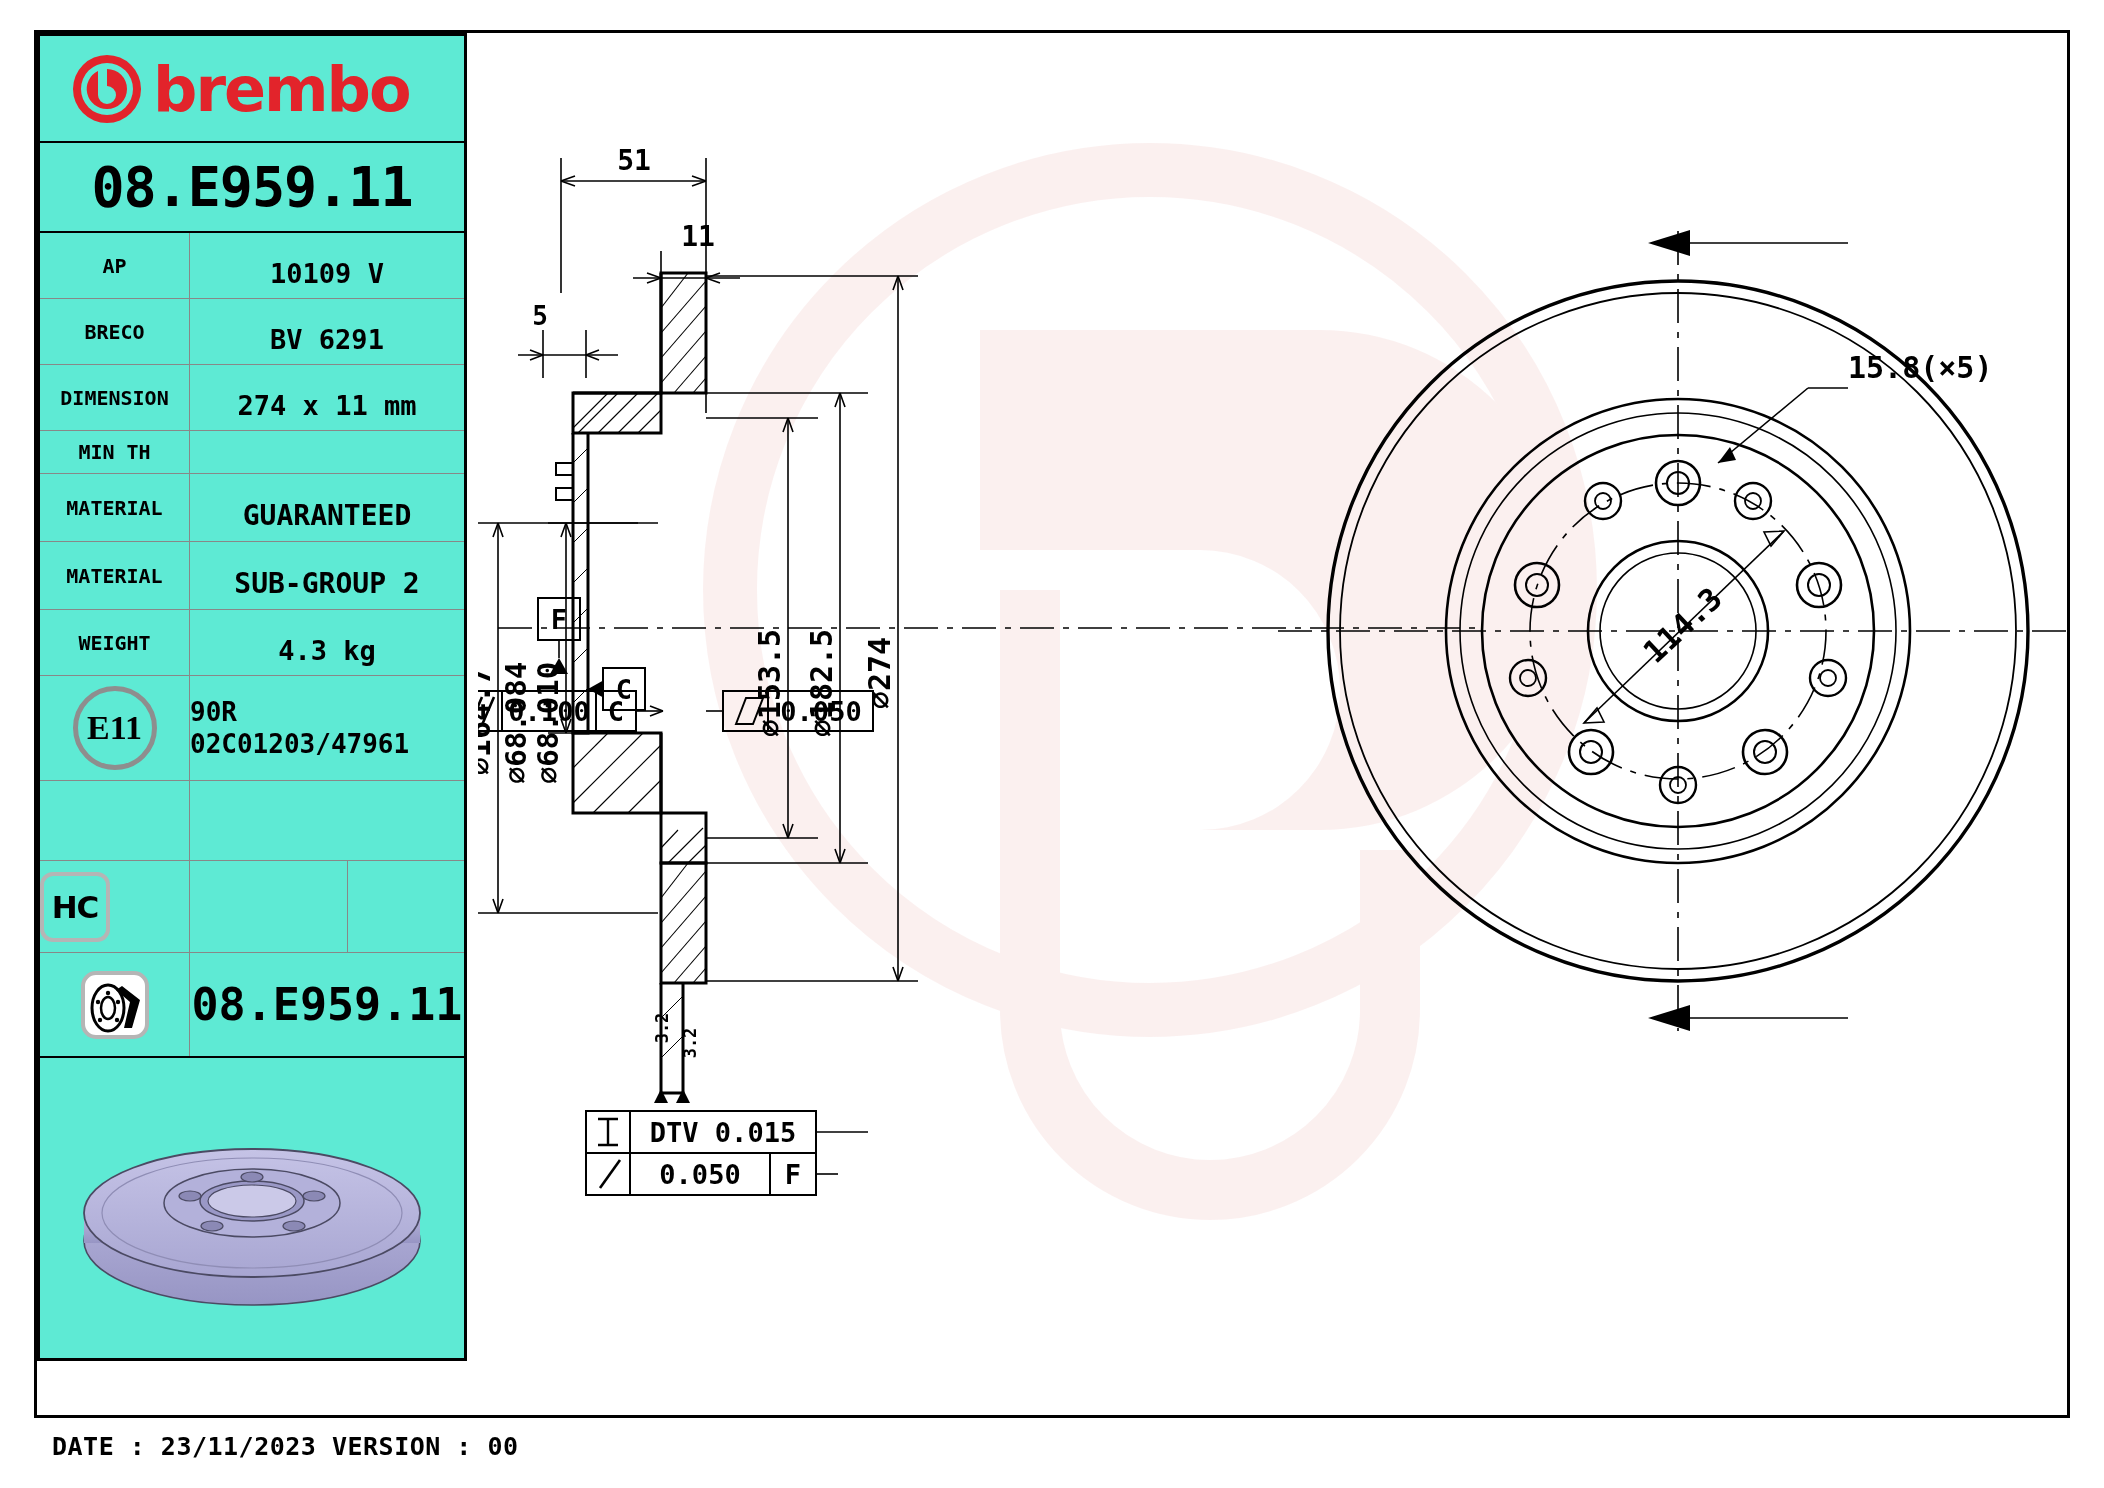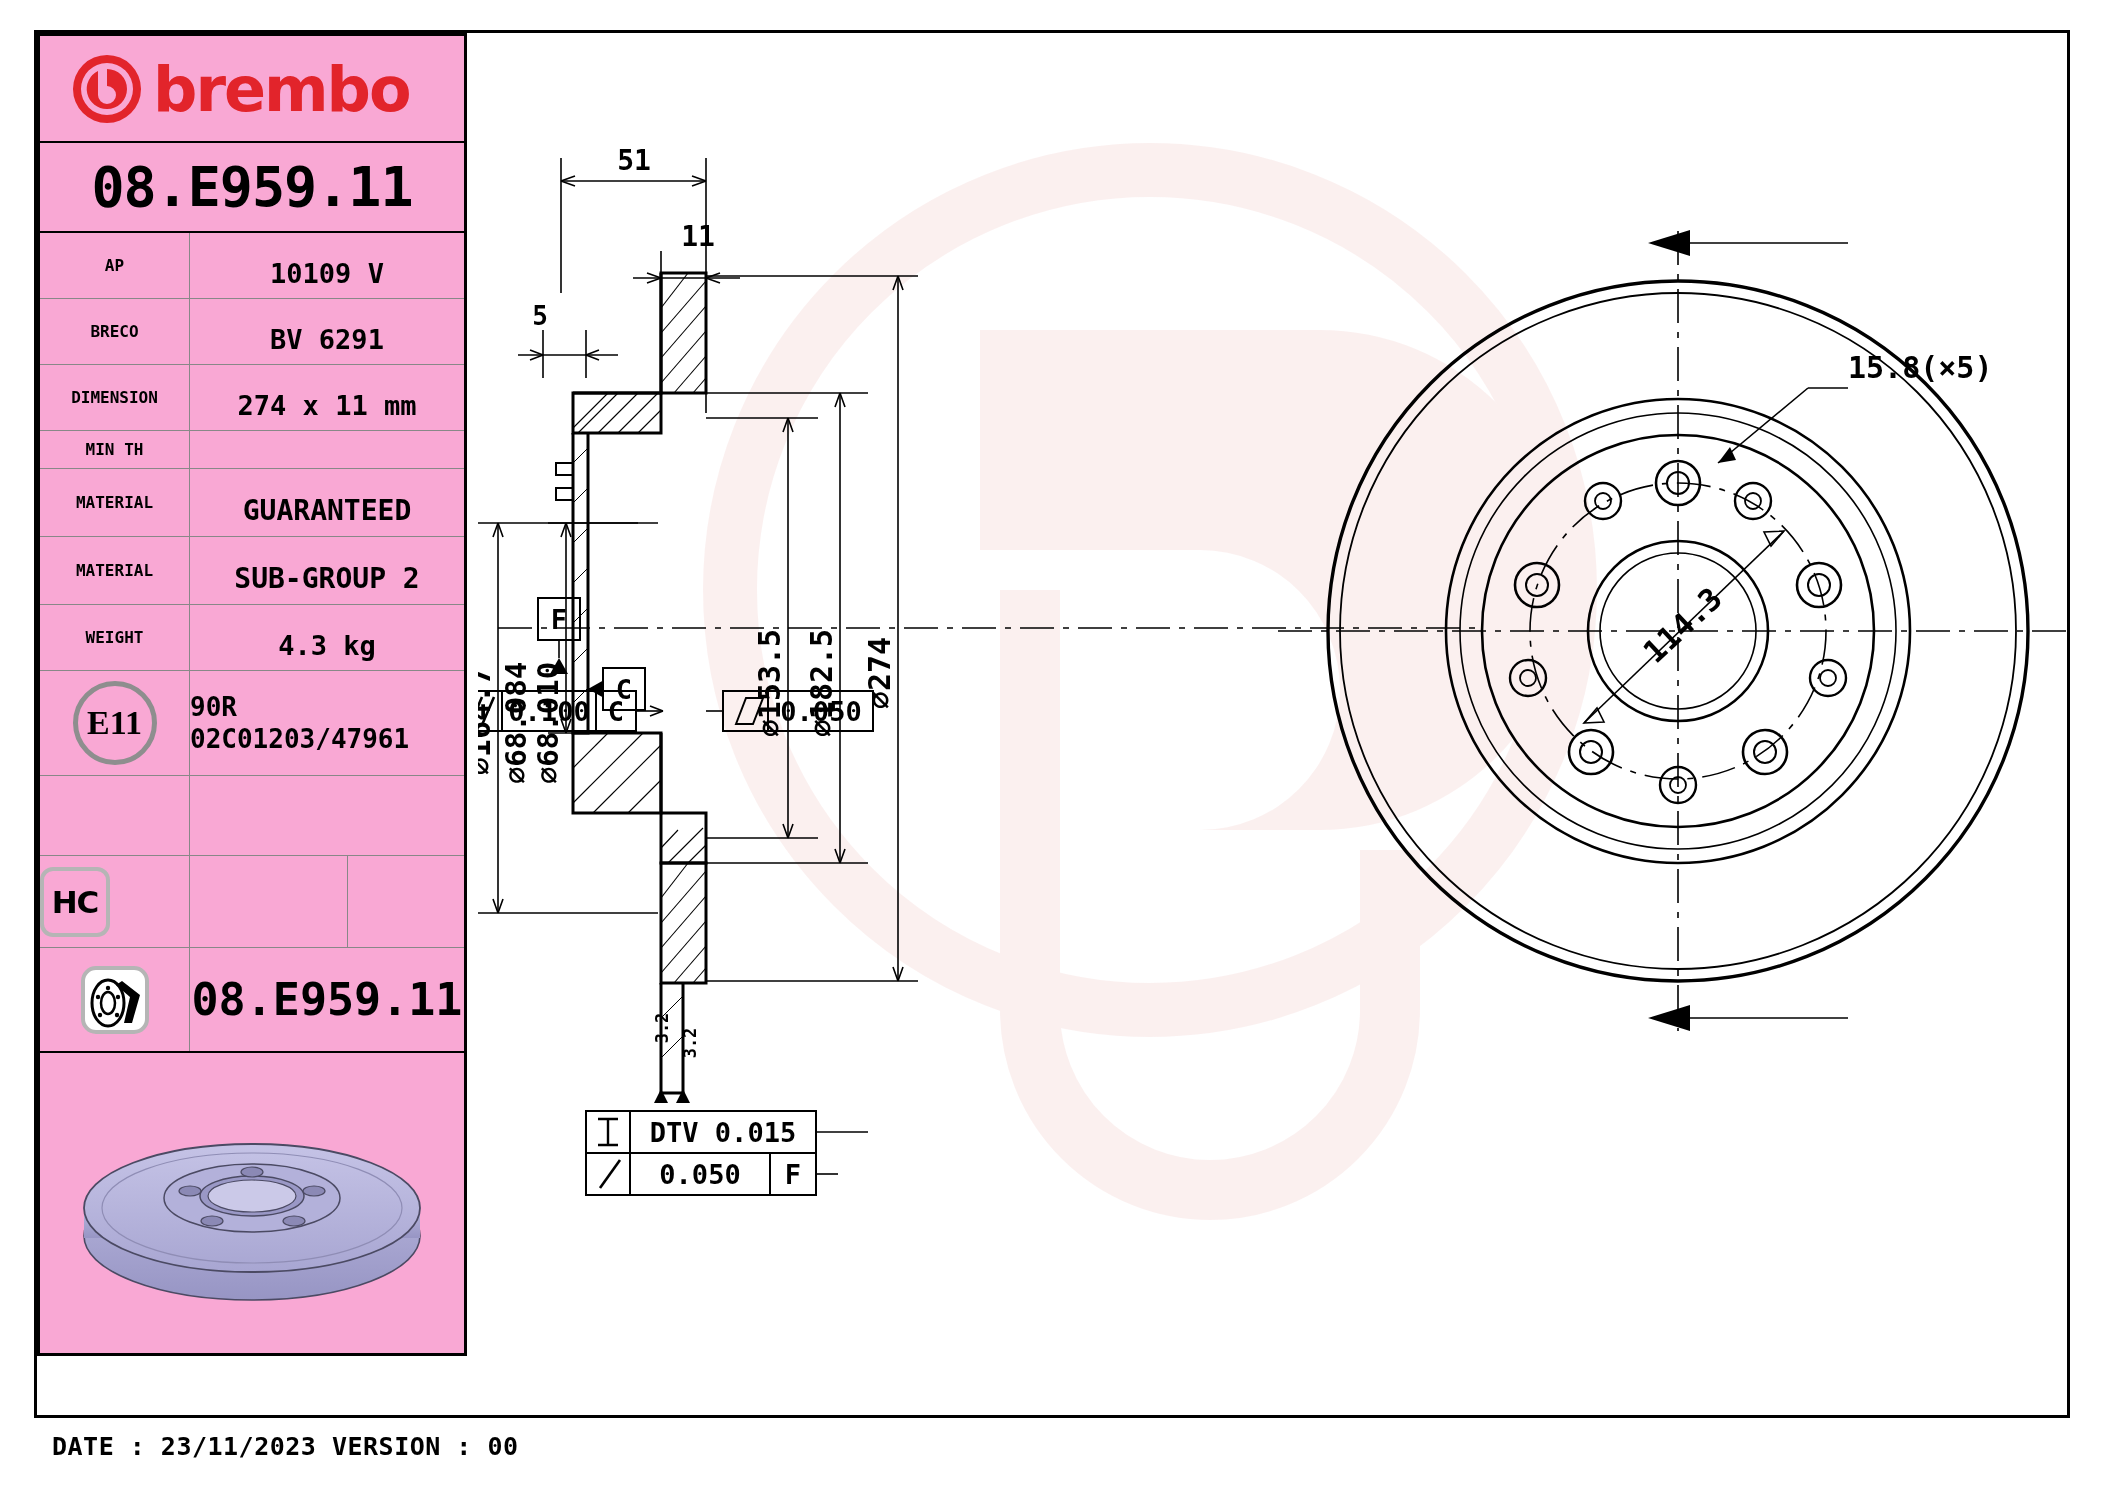--- a/index.html
+++ b/index.html
@@ -9,32 +9,32 @@
   
   .page-frame{position:absolute;left:34px;top:30px;width:2036px;height:1388px;
               border:3px solid #000;box-sizing:border-box;background:#fff;}
 
   
   .watermark{position:absolute;left:560px;top:30px;width:1180px;height:1290px;
              pointer-events:none;z-index:0;opacity:.16;}
 
   
   .info-table{position:absolute;left:37px;top:33px;width:430px;
-              border:3px solid #000;box-sizing:border-box;background:#f9a8d4;z-index:3;}
+              border:3px solid #000;box-sizing:border-box;background:#5eead4;z-index:3;}
   .row{display:flex;border-bottom:2px solid #000;box-sizing:border-box;}
   .row:last-child{border-bottom:none;}
   .row.thin{border-bottom:1px solid #888;}
 
   .logo-cell{height:105px;width:100%;display:flex;align-items:center;
              justify-content:center;}
   .code-cell{height:88px;width:100%;display:flex;align-items:center;
              justify-content:center;font-family:"DejaVu Sans Mono",monospace;
              font-size:55px;font-weight:700;letter-spacing:-1px;}
   .lbl{width:150px;display:flex;align-items:center;justify-content:center;
-       font-family:"DejaVu Sans Mono",monospace;font-size:16px;font-weight:700;
+       font-family:"DejaVu Sans Mono",monospace;font-size:20px;font-weight:700;
        border-right:1px solid #888;box-sizing:border-box;padding:9px 14px;}
   .val{flex:1;display:flex;align-items:center;justify-content:center;
        font-family:"DejaVu Sans Mono",monospace;font-size:27px;font-weight:700;
        padding:9px 2px;text-align:center;margin-top:16px;}
   .val.big{font-size:28px;}
 
   .e11-cell{width:150px;display:flex;justify-content:center;
             border-right:1px solid #888;box-sizing:border-box;padding:10px 0;}
   .e11-badge{width:74px;height:74px;border-radius:50%;border:5px solid #8e8e8e;
              display:flex;align-items:center;justify-content:center;

